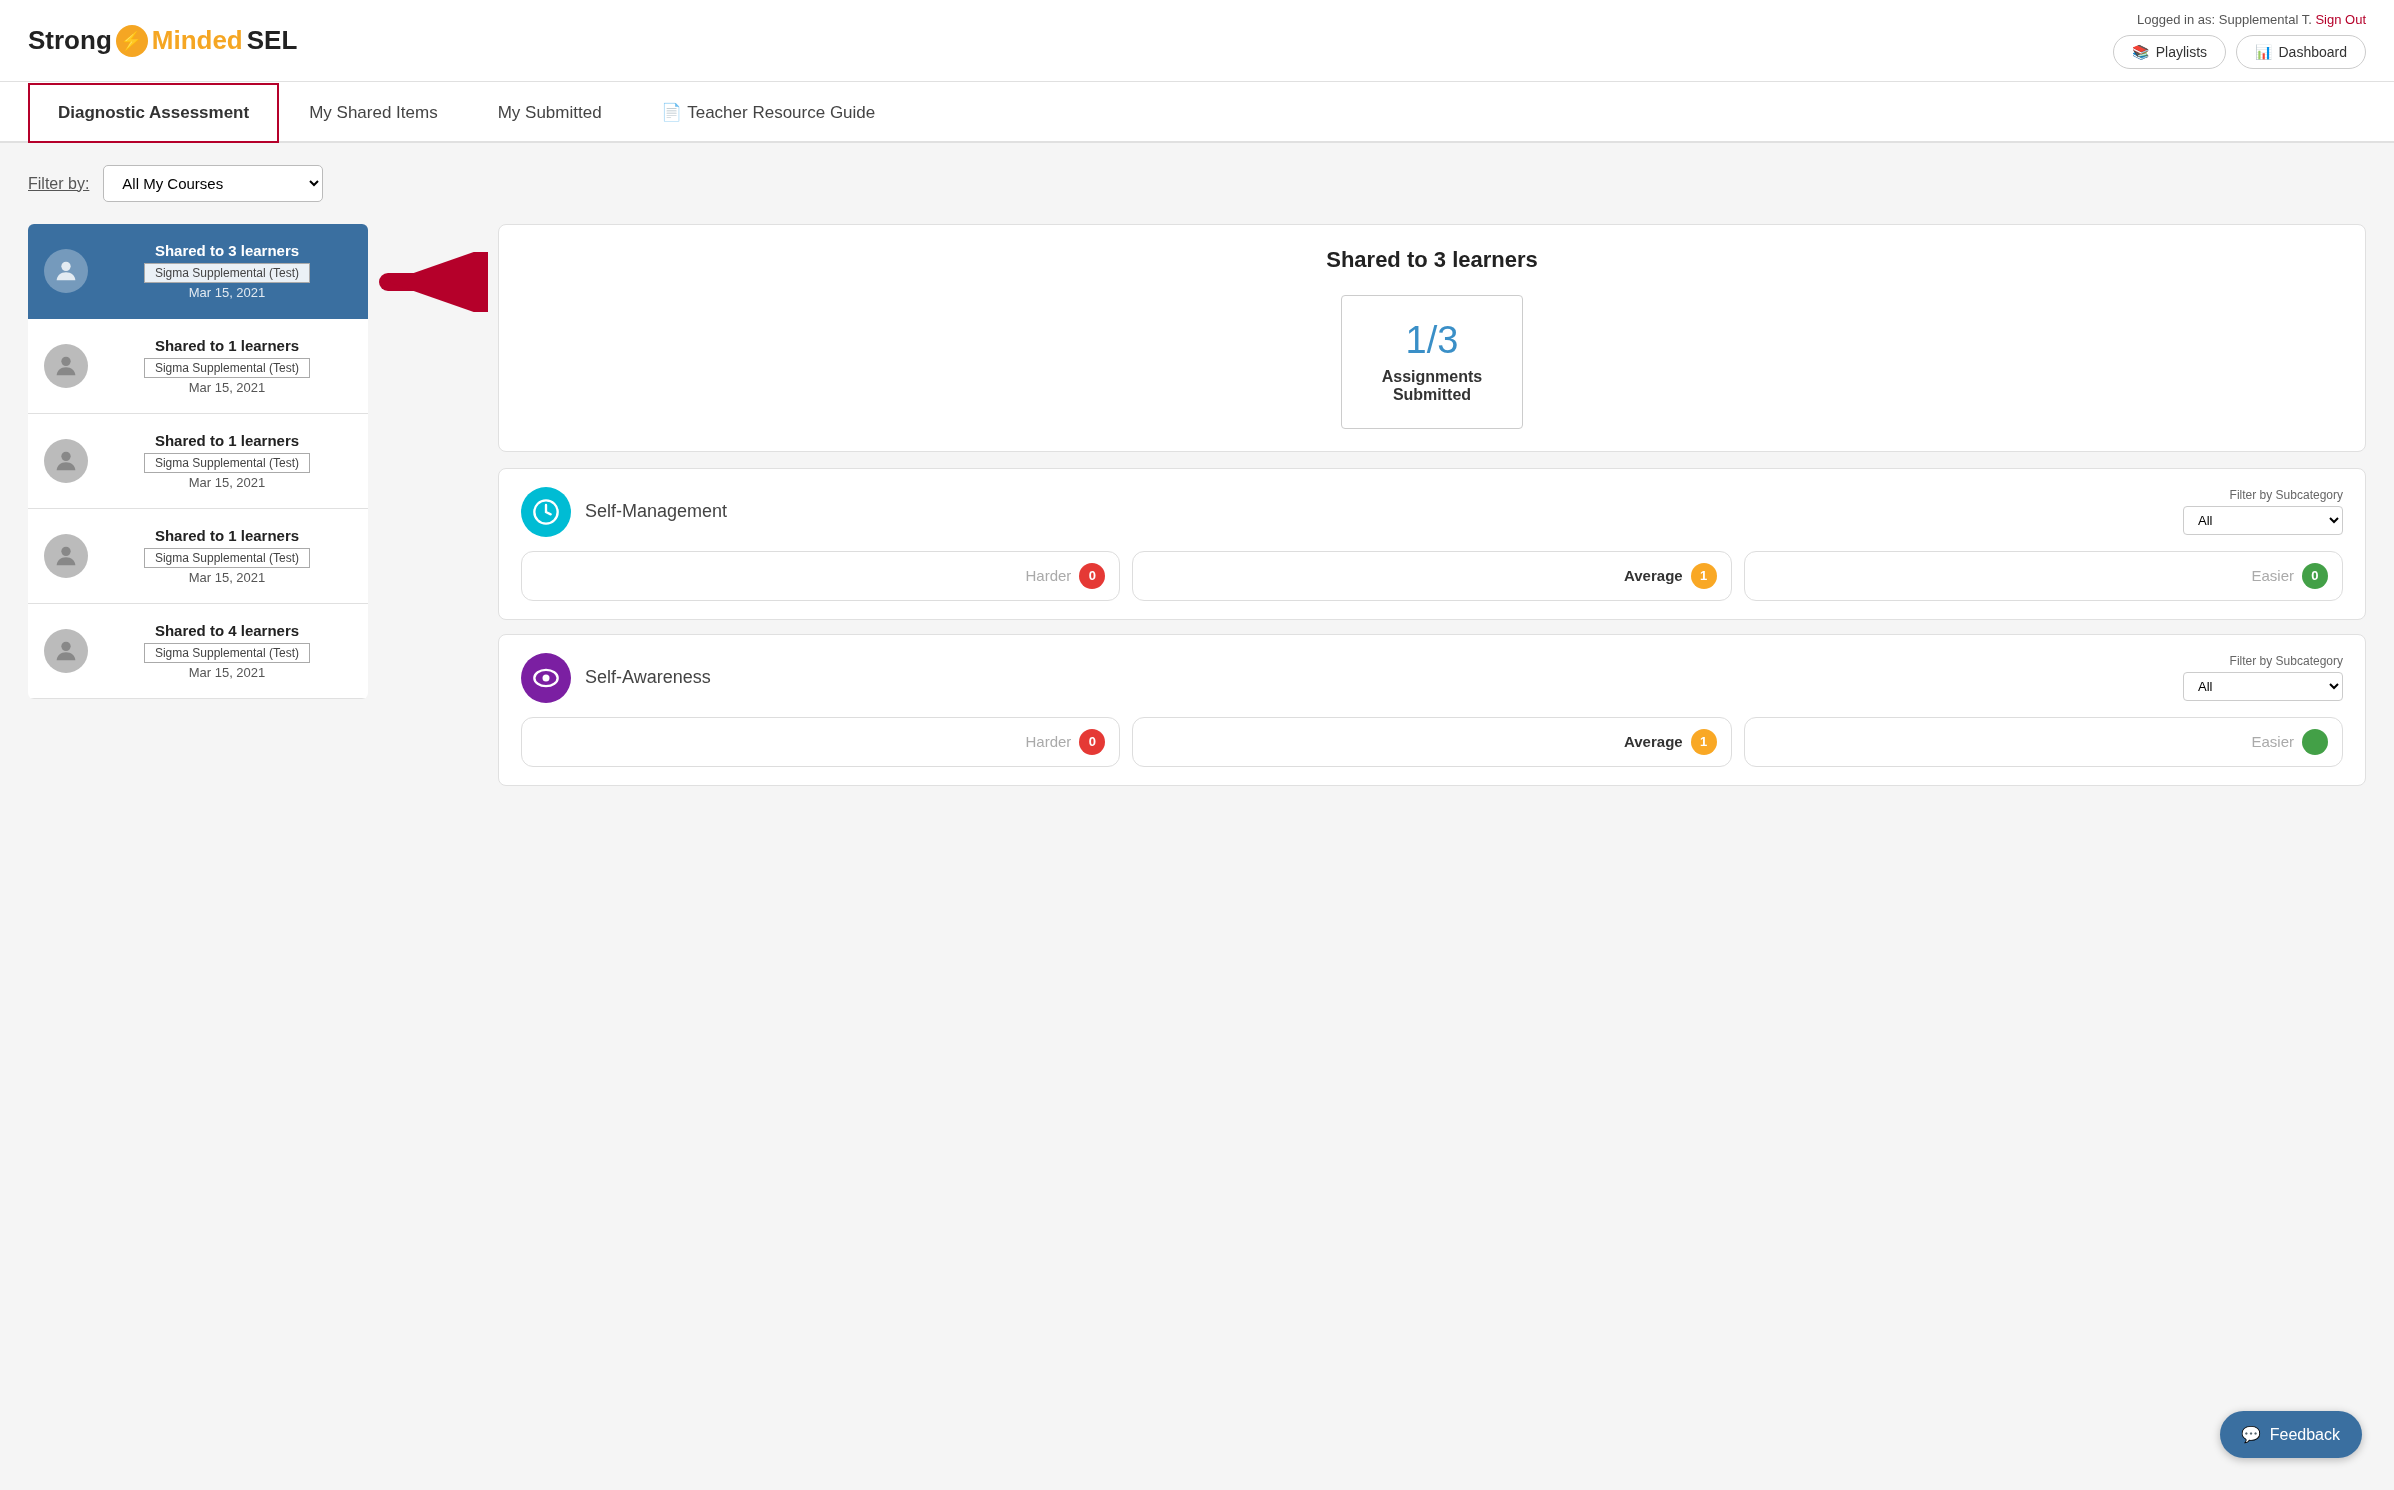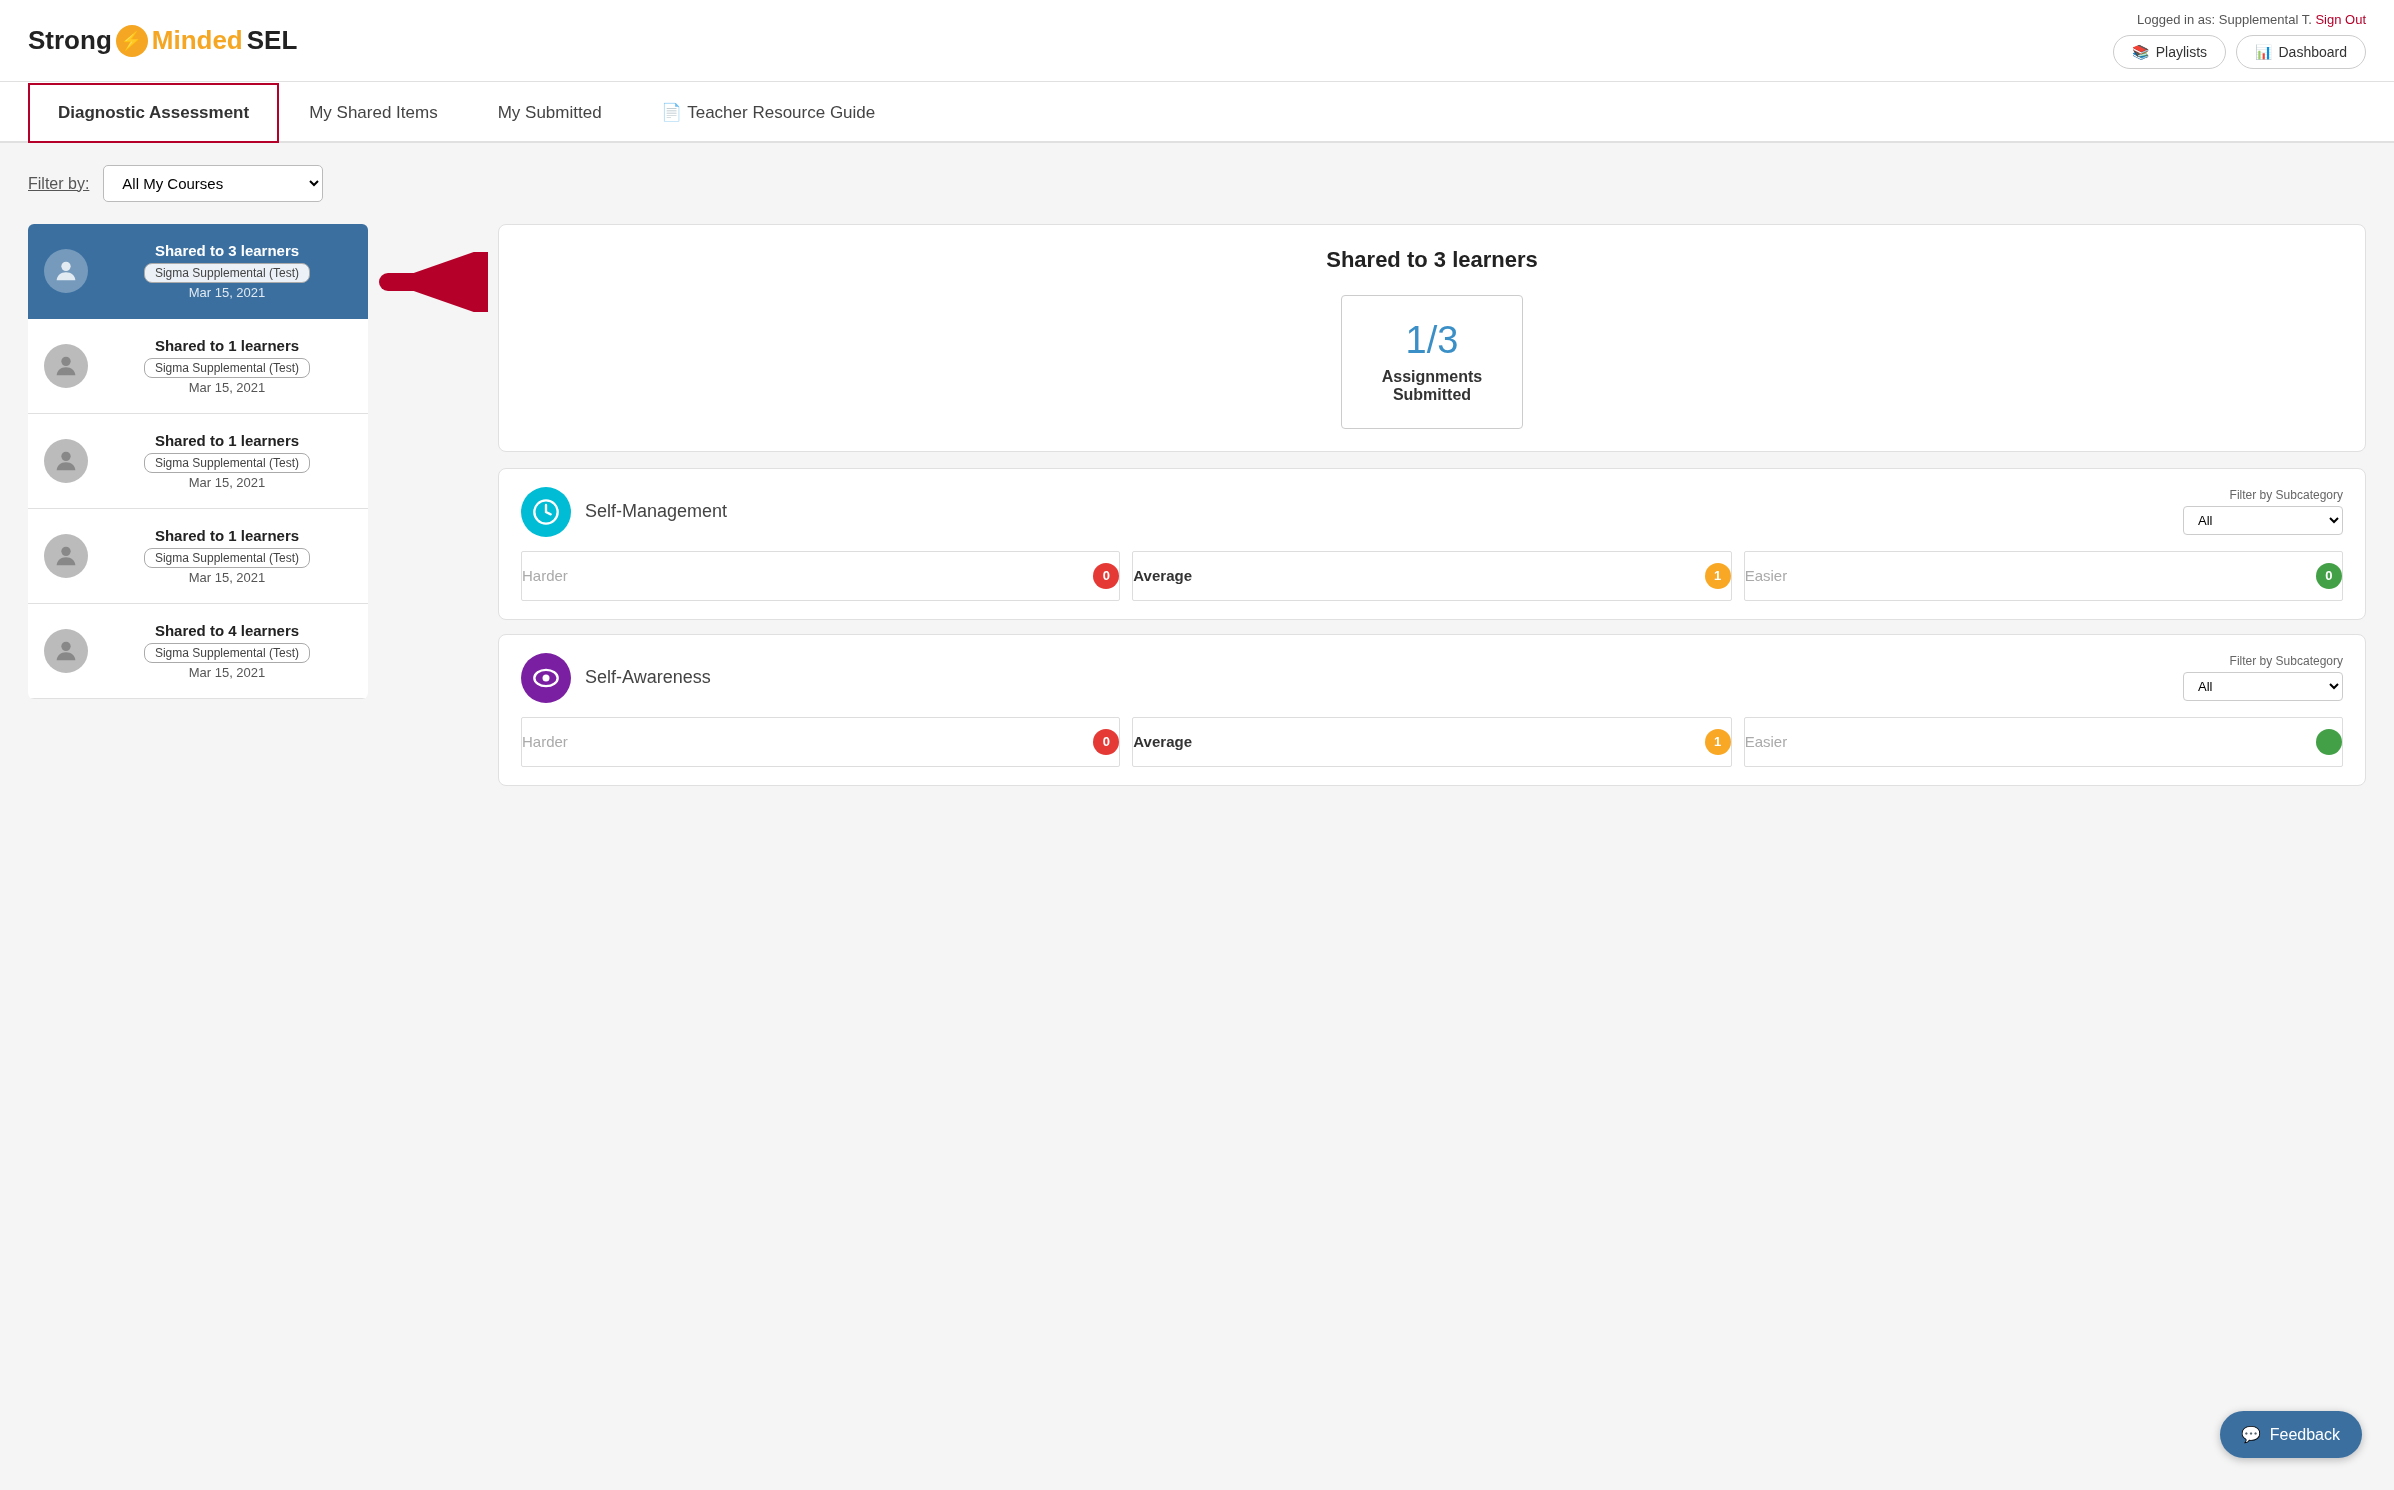--- a/index.html
+++ b/index.html
@@ -158,21 +158,21 @@
     .avatar svg { width: 28px; height: 28px; fill: #888; }
     .avatar.active-avatar svg { fill: rgba(255,255,255,0.8); }
 
     .list-item-info { text-align: center; flex: 1; }
     .list-item-title { font-weight: 700; font-size: 15px; color: #222; }
     .list-item.active .list-item-title { color: #fff; }
     .list-item-badge {
       display: inline-block;
       background: #fff;
       border: 1px solid #aaa;
-      border-radius: 8px;
+      border-radius: 0;
       padding: 2px 10px;
       font-size: 12px;
       color: #444;
       margin: 4px 0 2px;
     }
     .list-item.active .list-item-badge { background: rgba(255,255,255,0.9); }
     .list-item-date { font-size: 13px; color: #555; }
     .list-item.active .list-item-date { color: rgba(255,255,255,0.85); }
 
     
@@ -267,29 +267,29 @@
       min-width: 160px;
       appearance: auto;
     }
 
     .difficulty-row {
       display: flex;
       gap: 12px;
     }
     .diff-btn {
       flex: 1;
-      padding: 11px 0;
+      padding: 11px 14px;
       text-align: center;
       border: 1.5px solid #ddd;
-      border-radius: 2px;
+      border-radius: 12px;
       font-size: 15px;
       color: #aaa;
       background: #fff;
       cursor: pointer;
-      display: flex; align-items: center; justify-content: space-between; gap: 8px;
+      display: flex; align-items: center; justify-content: flex-end; gap: 8px;
     }
     .diff-btn.active-diff { color: #333; font-weight: 700; }
     .diff-badge {
       display: inline-flex;
       align-items: center; justify-content: center;
       width: 26px; height: 26px;
       border-radius: 50%;
       font-size: 13px;
       font-weight: 700;
       color: #fff;

